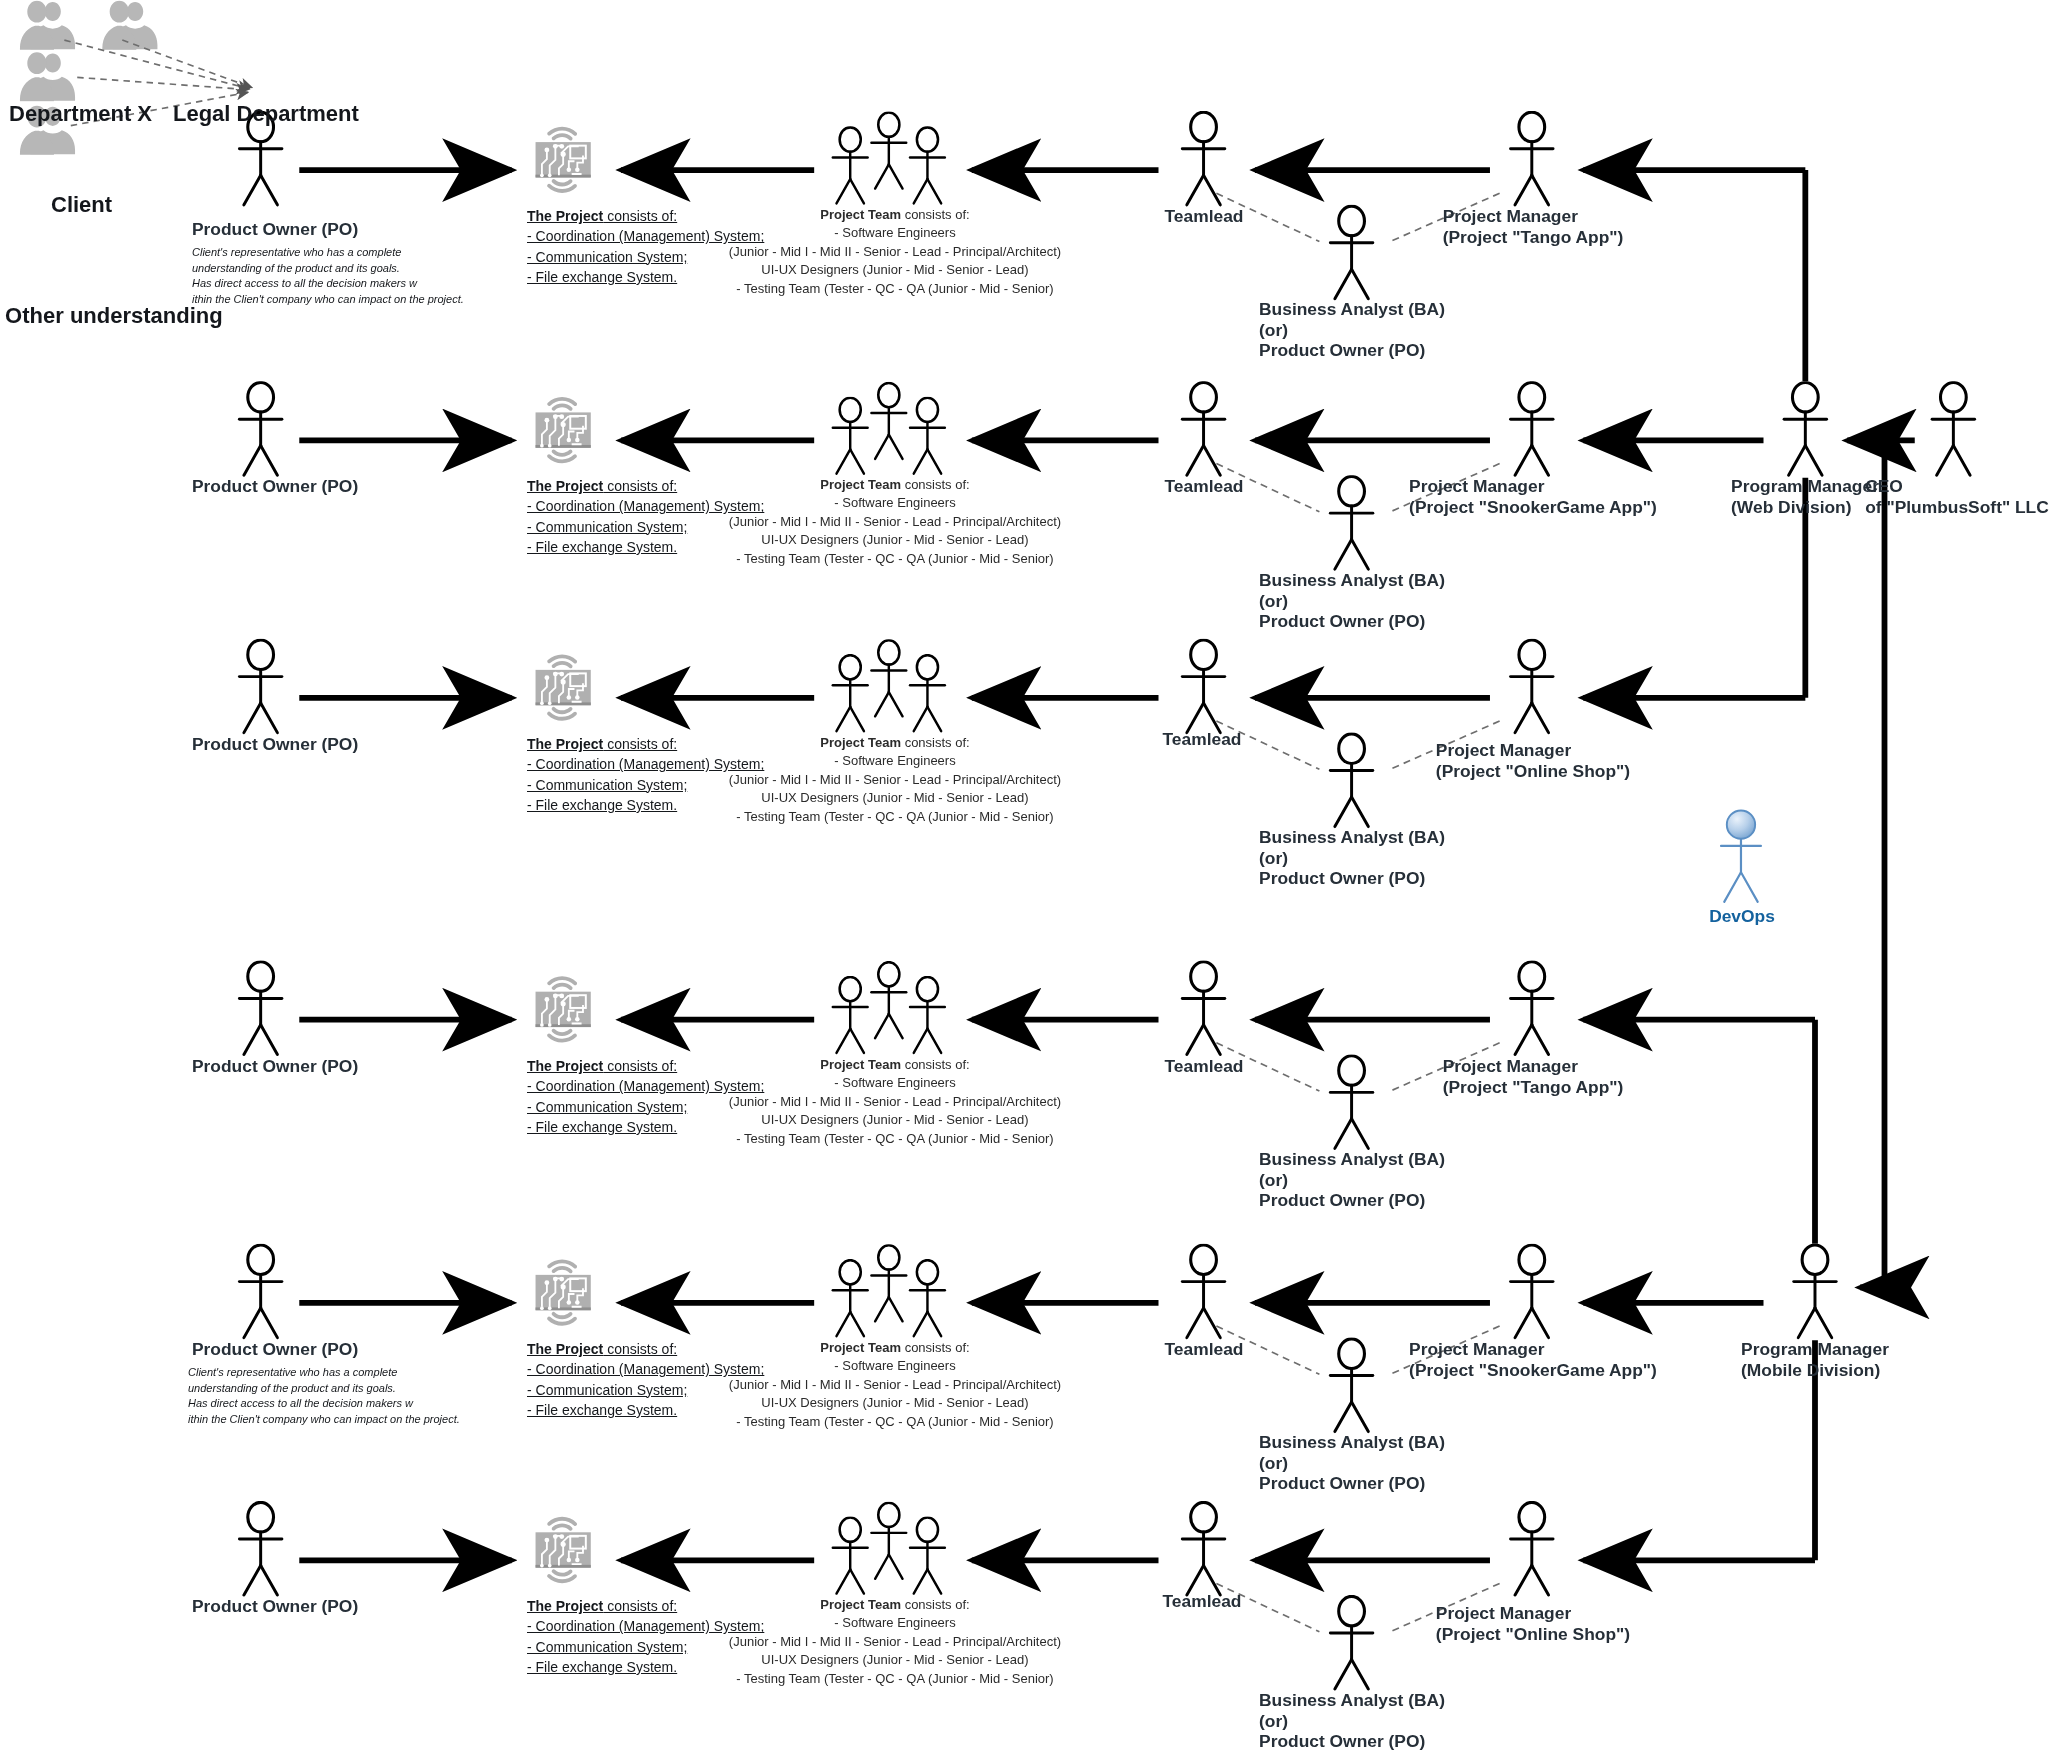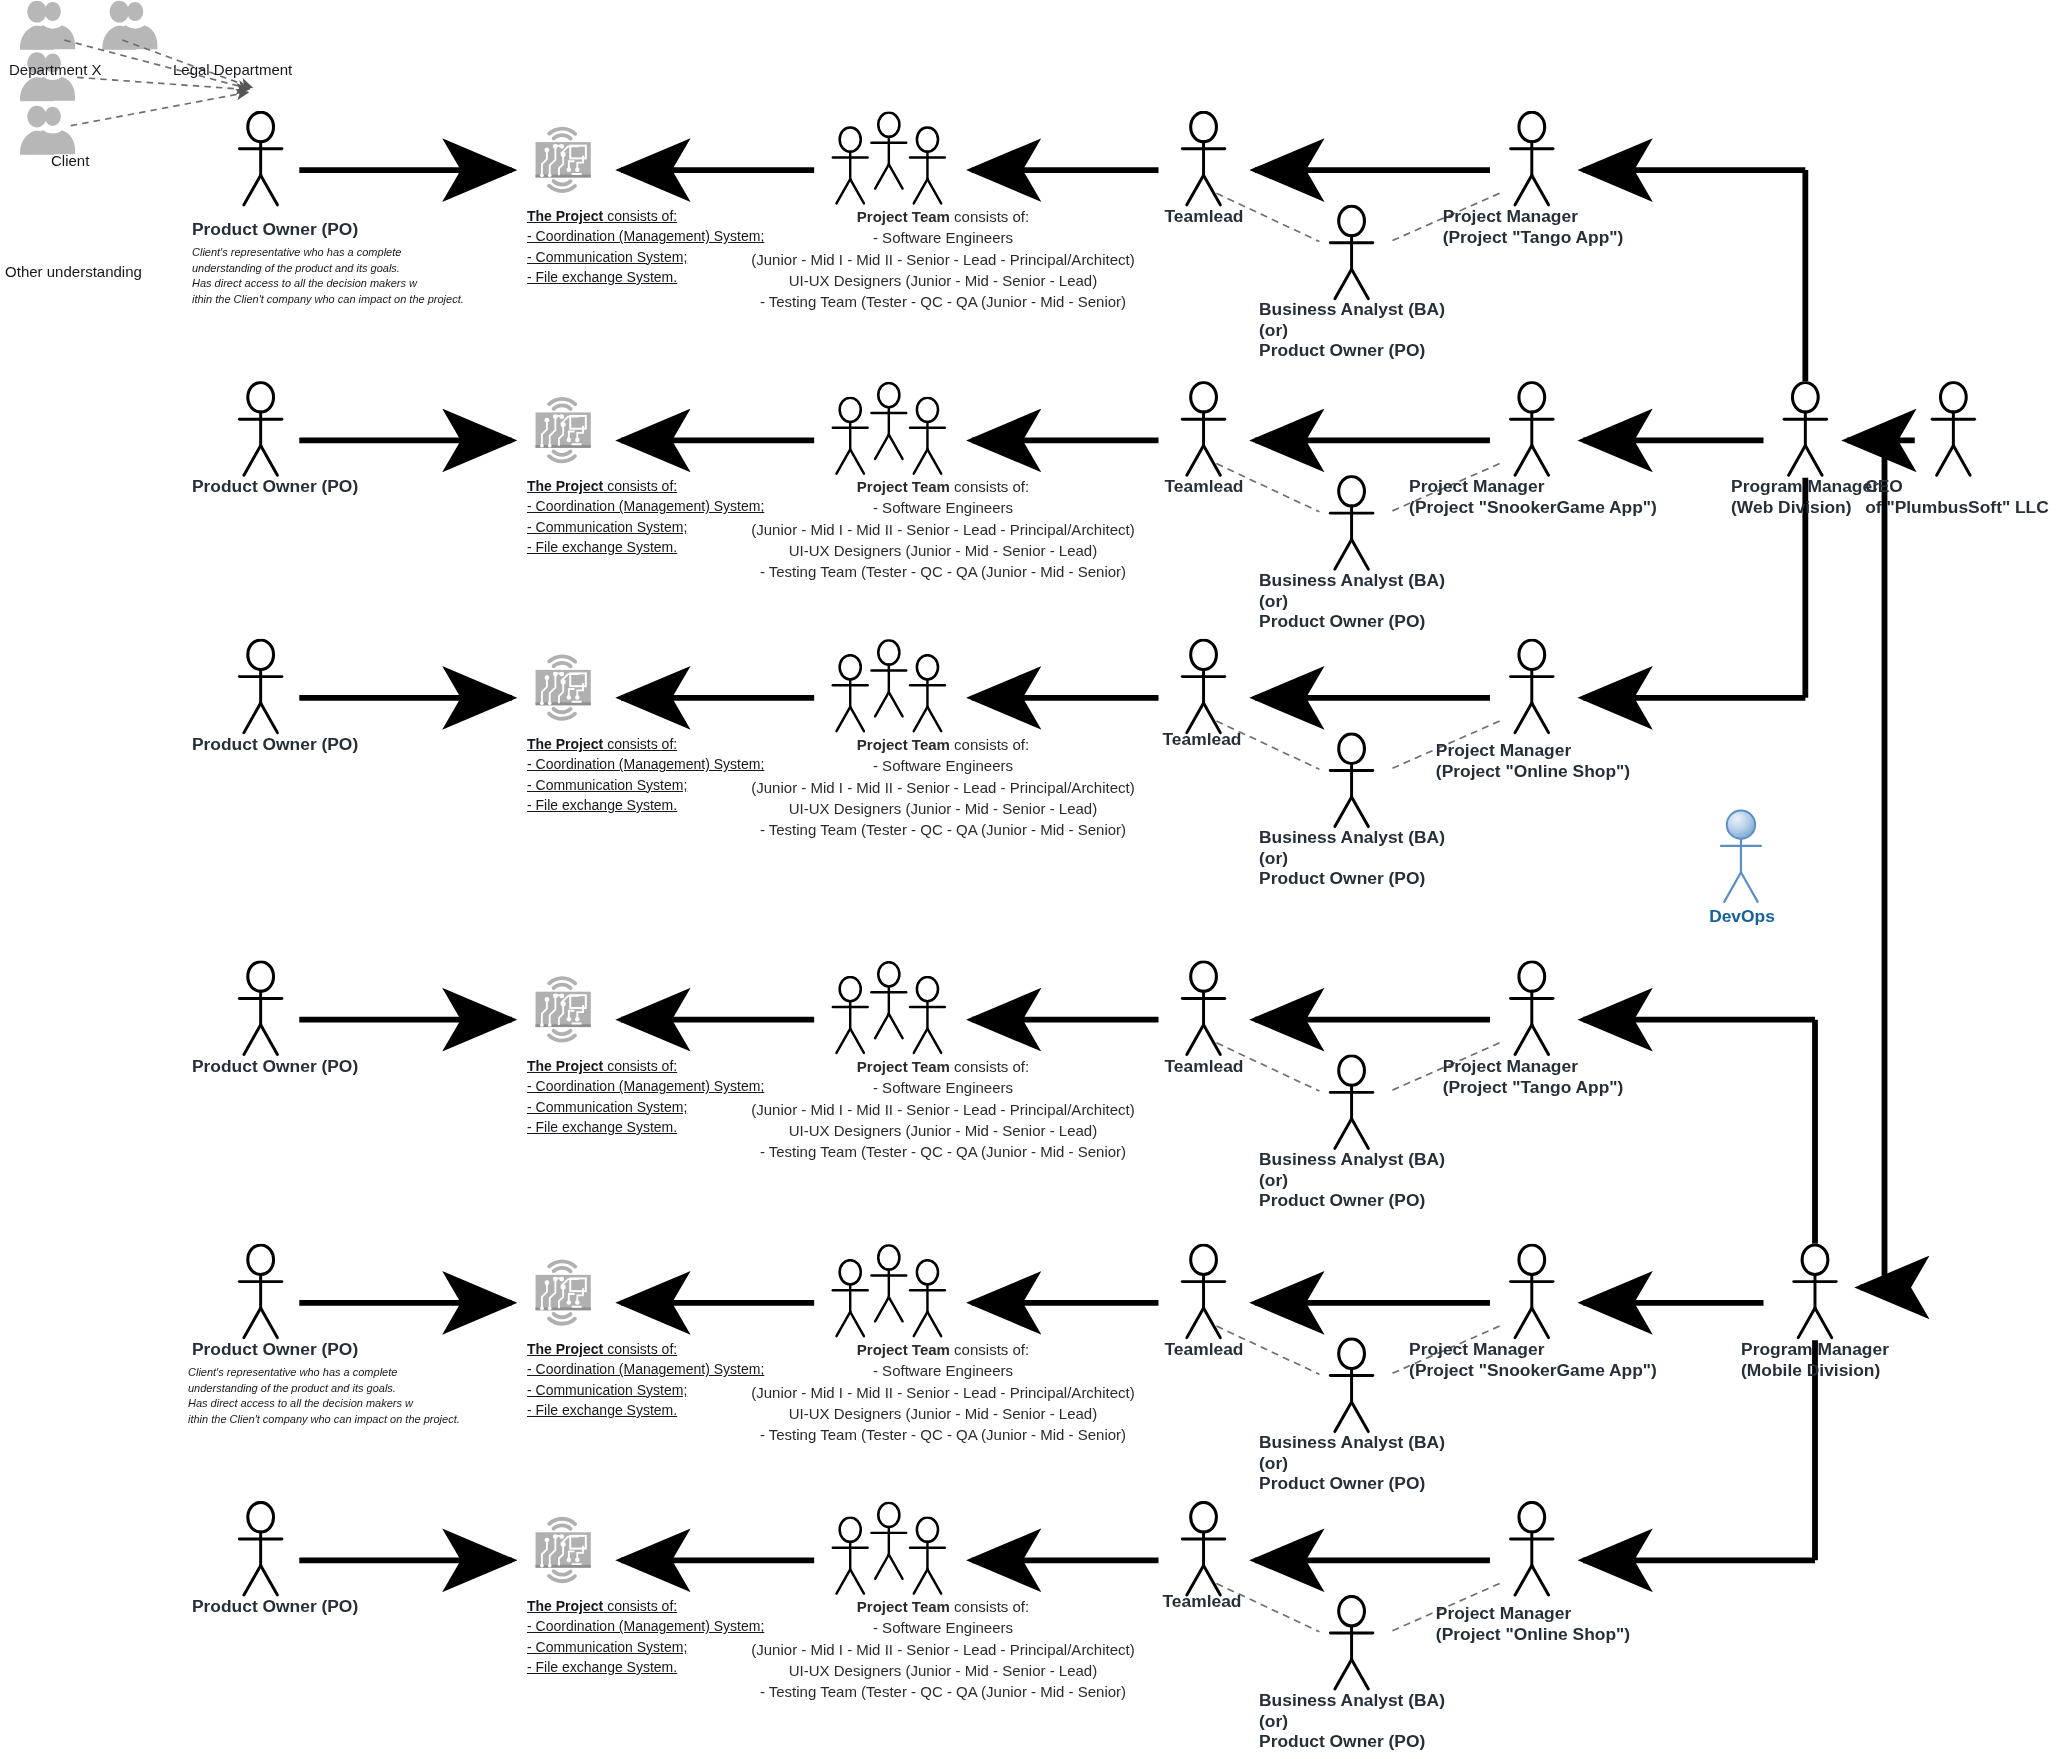--- a/index.html
+++ b/index.html
@@ -2,30 +2,30 @@
 <html style="font-size:10.3px"><head>
 <meta charset="utf-8">
 <style>
   html,body{margin:0;padding:0;background:#ffffff;}
   body{font-family:"Liberation Sans",sans-serif;}
   #canvas{position:relative;width:2066px;height:1760px;background:#fff;overflow:hidden;}
 
   .lbl{position:absolute;font-family:"Liberation Sans",sans-serif;color:#262f38;white-space:nowrap;}
   .lbl-c{transform:translateX(-50%);text-align:left;}
 
-  .stake-label{font-size:15px;font-weight:normal;color:#14171c;}
+  .stake-label{font-size:22px;font-weight:bold;color:#14171c;margin-top:40px;}
   .actor-label{font-size:17.4px;font-weight:bold;color:#262f38;line-height:1.18;}
   .devops-label{font-size:17.4px;font-weight:bold;color:#14629e;}
 
   .po-desc{position:absolute;font-size:11px;font-style:italic;color:#15181c;line-height:1.42;white-space:pre;}
 
   .proj-desc{position:absolute;font-size:14px;color:#15181c;line-height:1.45;white-space:nowrap;text-decoration:underline;}
   .proj-desc b{font-weight:bold;}
 
-  .team-desc{position:absolute;font-size:15px;color:#2b2b2b;line-height:1.42;text-align:center;transform:translateX(-50%);white-space:nowrap;margin-left:48px;}
+  .team-desc{position:absolute;font-size:13px;color:#2b2b2b;line-height:1.42;text-align:center;transform:translateX(-50%);white-space:nowrap;}
   .team-desc b{font-weight:bold;}
 
   svg.layer{position:absolute;left:0;top:0;width:2066px;height:1760px;pointer-events:none;}
 </style>
 </head>
 <body>
 
 <div id="canvas">
 
   <svg class="layer" viewBox="0 0 3210 2734">

